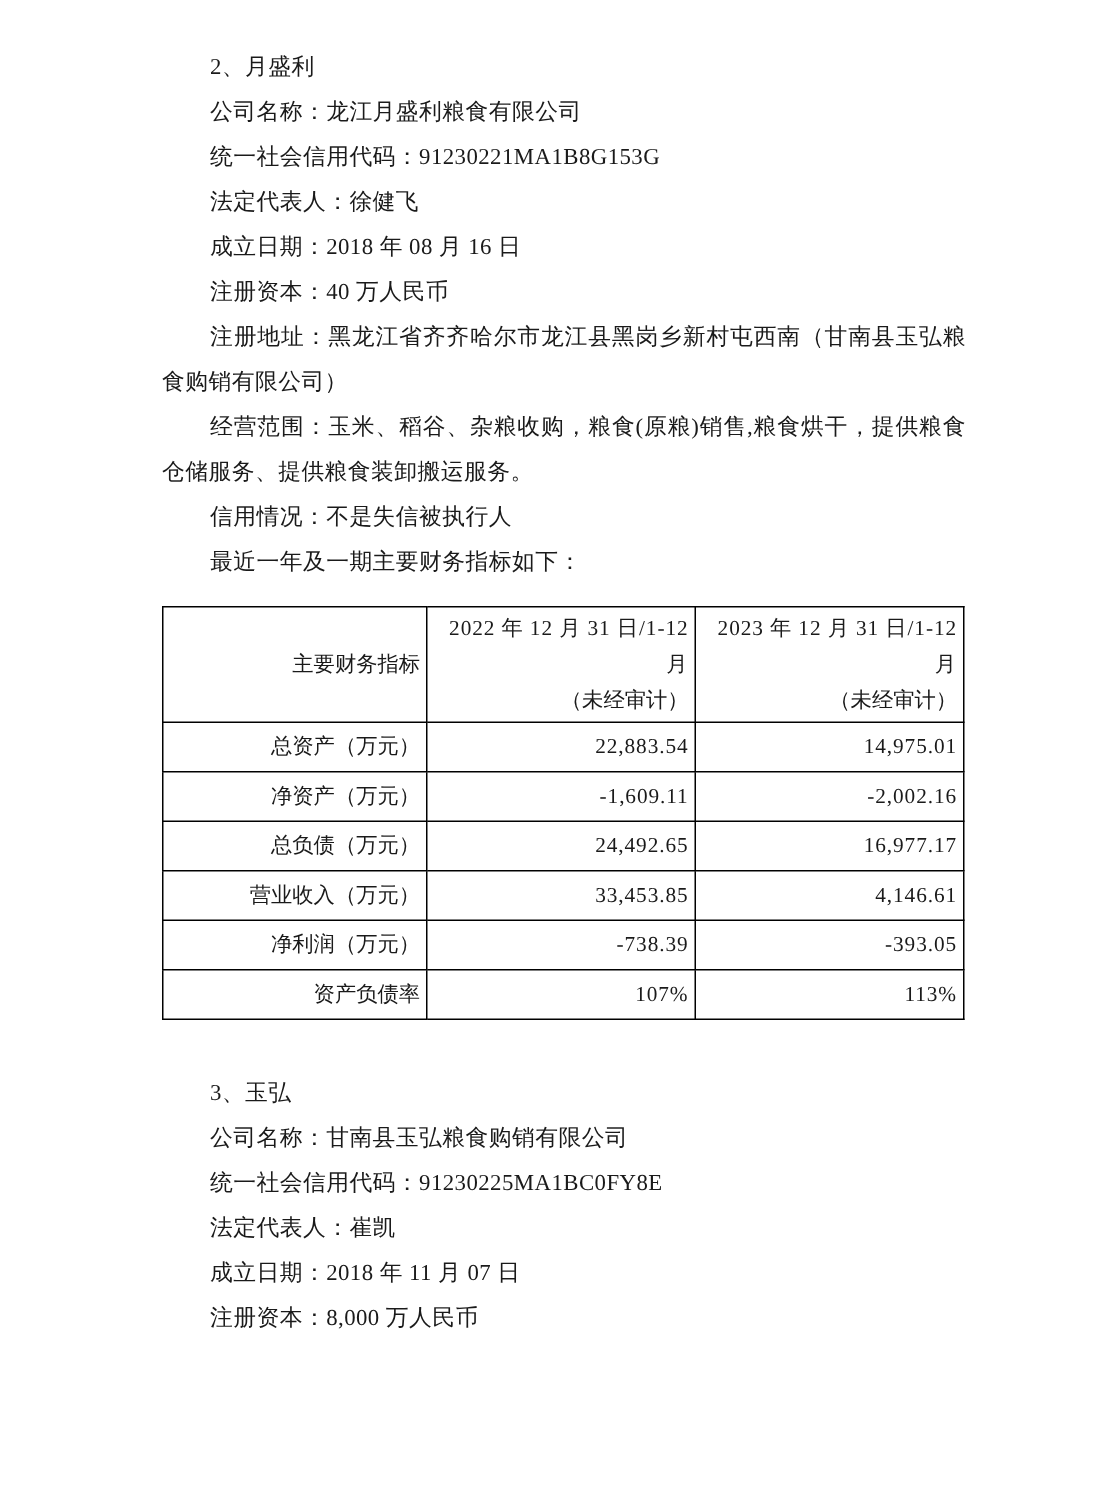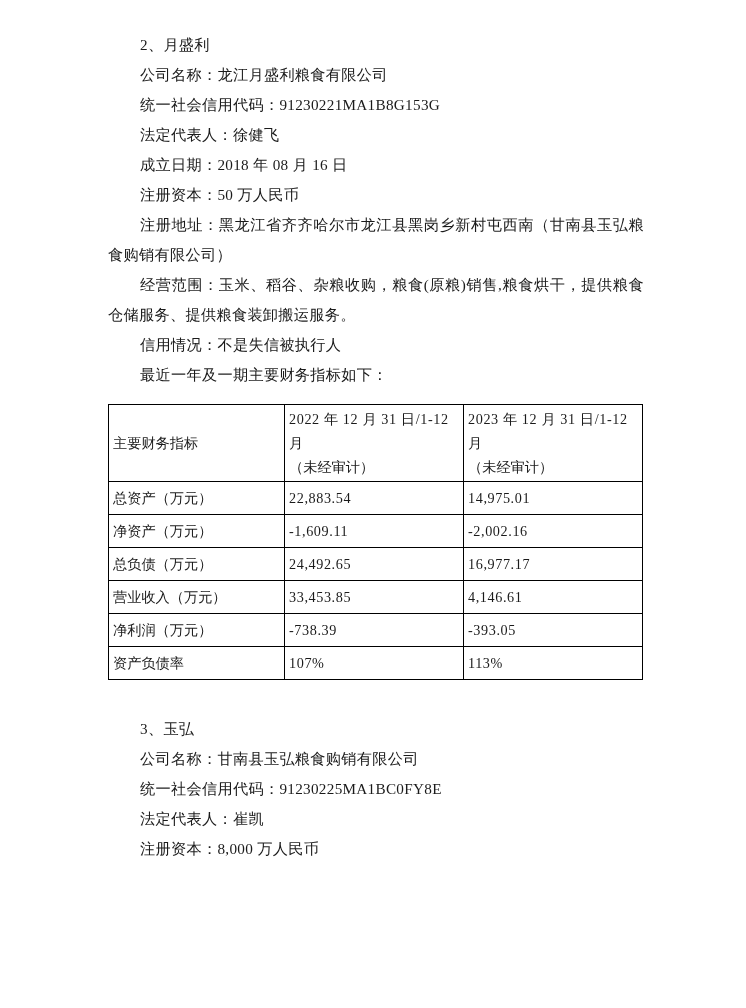--- a/index.html
+++ b/index.html
@@ -48,21 +48,21 @@
   table.fin {
     border-collapse: collapse;
     width: 534px;
     margin: 0;
     table-layout: fixed;
     font-size: 14.2px;
     color: #1a1a1a;
   }
   table.fin td {
     border: 1px solid #000000;
-    text-align: left;
+    text-align: right;
     vertical-align: middle;
     padding: 2px 4px;
     line-height: 24px;
   }
   table.fin tr.head td {
     height: 58px;
   }
   table.fin tr.body-row td {
     height: 28px;
   }
@@ -79,21 +79,21 @@
 <body>
 
 <div class="page">
   <div class="content">
 
     <p class="para indent">2、月盛利</p>
     <p class="para indent">公司名称：龙江月盛利粮食有限公司</p>
     <p class="para indent">统一社会信用代码：91230221MA1B8G153G</p>
     <p class="para indent">法定代表人：徐健飞</p>
     <p class="para indent">成立日期：2018 年 08 月 16 日</p>
-    <p class="para indent">注册资本：50 万人民币</p>
+    <p class="para indent">注册资本：40 万人民币</p>
     <p class="para indent">注册地址：黑龙江省齐齐哈尔市龙江县黑岗乡新村屯西南（甘南县玉弘粮食购销有限公司）</p>
     <p class="para indent">经营范围：玉米、稻谷、杂粮收购，粮食(原粮)销售,粮食烘干，提供粮食仓储服务、提供粮食装卸搬运服务。</p>
     <p class="para indent">信用情况：不是失信被执行人</p>
     <p class="para indent">最近一年及一期主要财务指标如下：</p>
 
     <div class="spacer-sm"></div>
 
     <table class="fin">
       <colgroup>
         <col class="c1">
@@ -145,16 +145,17 @@
         </tr>
       </tbody>
     </table>
 
     <div class="spacer-md"></div>
 
     <p class="para indent">3、玉弘</p>
     <p class="para indent">公司名称：甘南县玉弘粮食购销有限公司</p>
     <p class="para indent">统一社会信用代码：91230225MA1BC0FY8E</p>
     <p class="para indent">法定代表人：崔凯</p>
+    <p class="para indent">成立日期：2018 年 11 月 07 日</p>
     <p class="para indent">注册资本：8,000 万人民币</p>
 
   </div>
 </div>
 
 </body></html>

